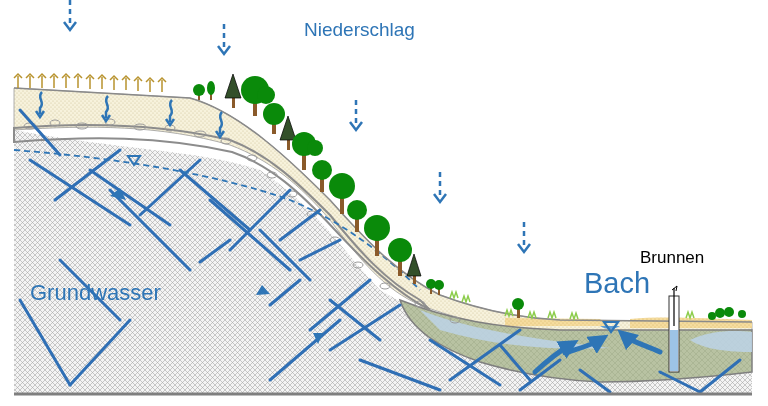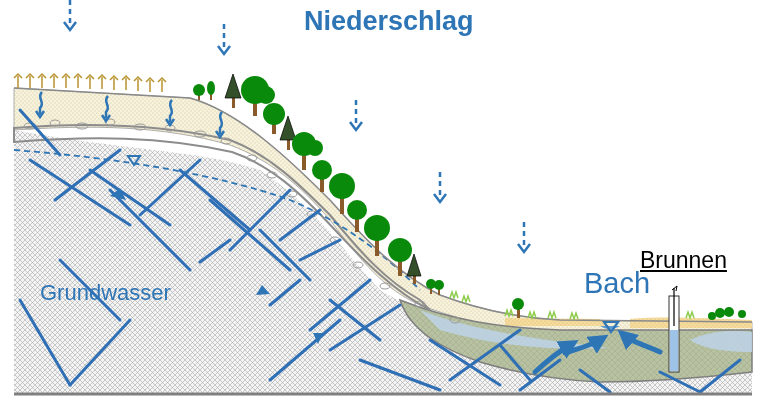--- a/index.html
+++ b/index.html
@@ -1,24 +1,24 @@
 <!DOCTYPE html>
 <html><head>
 <meta charset="utf-8">
 <style>
   html,body{margin:0;padding:0;background:#ffffff;}
   body{width:768px;height:406px;overflow:hidden;position:relative;font-family:"Liberation Sans","DejaVu Sans",sans-serif;}
   #scene{position:absolute;left:0;top:0;width:768px;height:406px;}
   .lbl{position:absolute;white-space:nowrap;line-height:1;}
   .lbl-blue{color:#2e75b6;}
   .lbl-black{color:#000;}
-  #lbl-niederschlag{left:304px;top:8px;font-size:27px;font-weight:bold;}
-  #lbl-grundwasser{left:30px;top:282px;font-size:22px;margin-left:10px;}
+  #lbl-niederschlag{left:304px;top:20px;font-size:19px;}
+  #lbl-grundwasser{left:30px;top:282px;font-size:22px;}
   #lbl-bach{left:584px;top:269px;font-size:29px;}
-  #lbl-brunnen{left:640px;top:249px;font-size:23px;text-decoration:underline;}
+  #lbl-brunnen{left:640px;top:249px;font-size:17px;}
 </style>
 </head>
 <body>
 
 <svg id="scene" viewBox="0 0 768 406" xmlns="http://www.w3.org/2000/svg">
   <defs>
     <pattern id="hatch" width="5" height="5" patternUnits="userSpaceOnUse">
       <rect width="5" height="5" fill="#f4f4f4"></rect>
       <path d="M0 0 L5 5 M5 0 L0 5" stroke="#a8a8a8" stroke-width="0.6"></path>
     </pattern>

